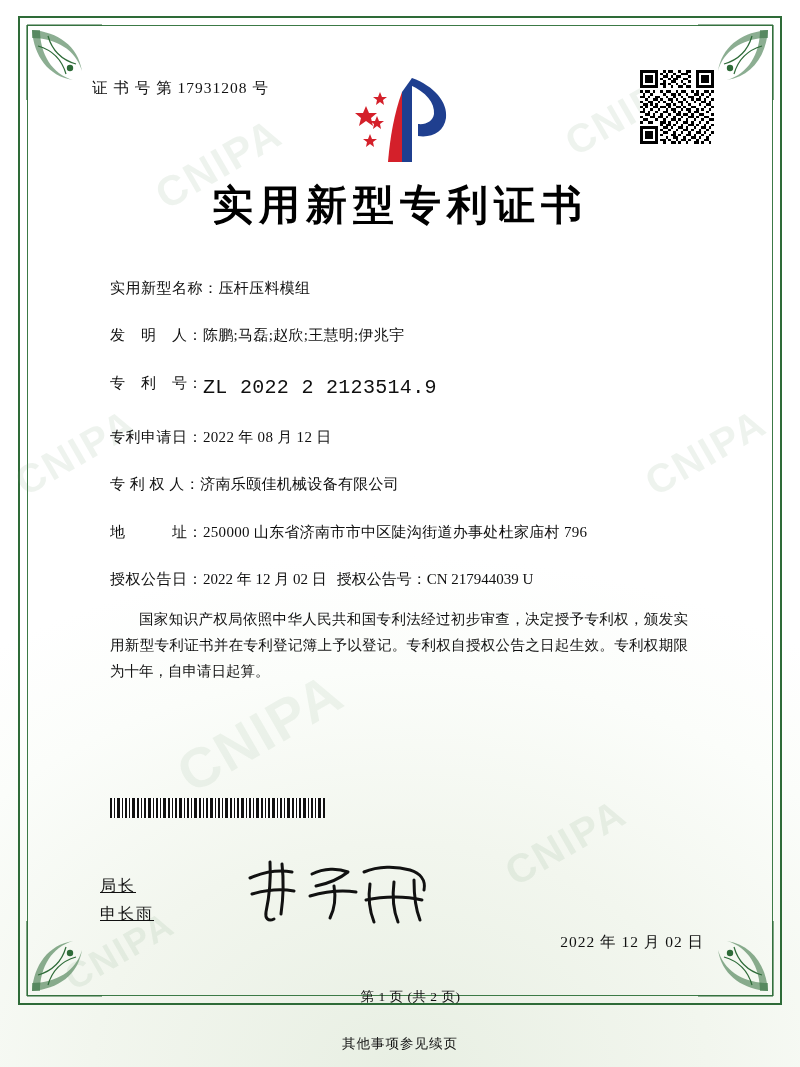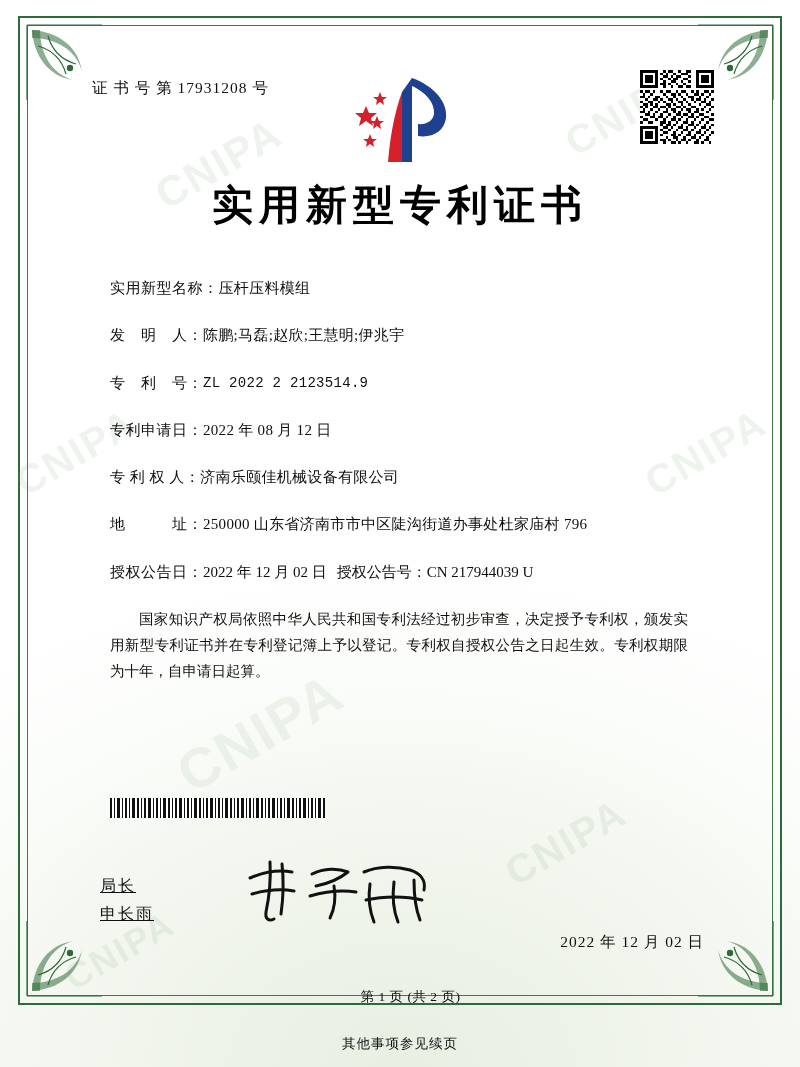--- a/index.html
+++ b/index.html
@@ -137,21 +137,21 @@
   }
   .row .value .line2 {
     display: block;
     margin-top: 5px;
   }
   .row.inline-two .value-b {
     margin-left: 10px;
   }
   .mono {
     font-family: "Liberation Mono", "DejaVu Sans Mono", monospace;
-    font-size: 14px;
+    font-size: 20px;
     letter-spacing: 0.5px;
   }
 
   
   .paras {
     position: absolute;
     left: 110px;
     top: 606px;
     width: 578px;
     font-size: 14.5px;

